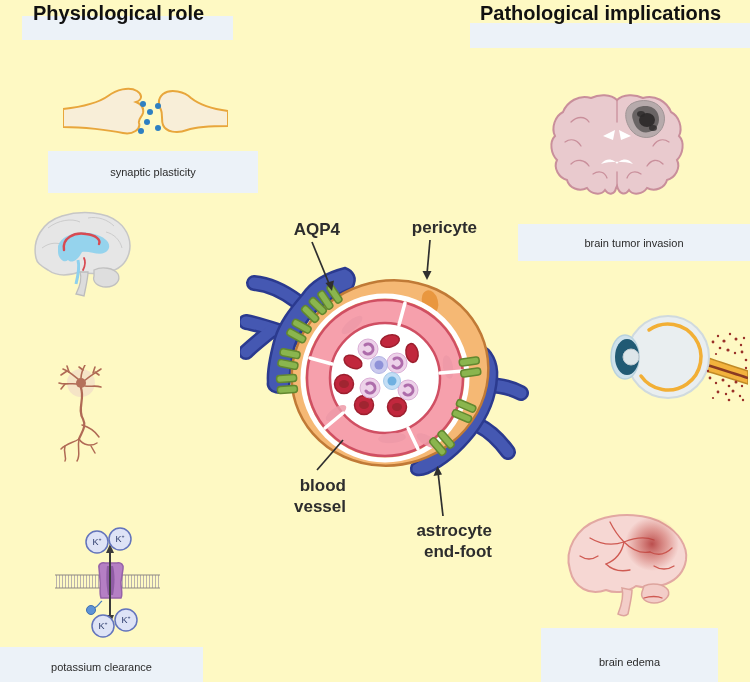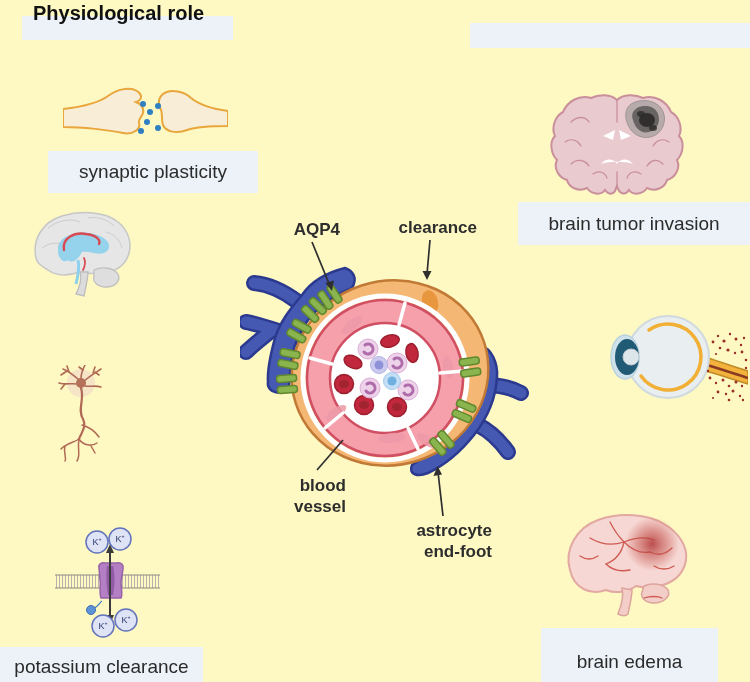--- a/index.html
+++ b/index.html
@@ -4,36 +4,37 @@
 <style>
   html,body{margin:0;padding:0;background:#fff;}
   .canvas{
     position:relative;width:750px;height:682px;background:#fef9c3;overflow:hidden;
     font-family:"Liberation Sans",sans-serif;color:#262626;
   }
   .hdr{position:absolute;z-index:3;font-weight:700;font-size:20px;color:#111;white-space:nowrap;}
   .hdr-box{position:absolute;background:#ecf2f8;z-index:1;}
   .label-box{
     position:absolute;background:#ecf2f8;display:flex;align-items:center;justify-content:center;
-    font-size:19px;color:#2b2b2b;z-index:2;white-space:nowrap;
+    font-size:11px;color:#2b2b2b;z-index:2;white-space:nowrap;
   }
   .fig{position:absolute;z-index:2;}
   .vlabel{
     position:absolute;z-index:4;font-size:17px;color:#2d2d2d;text-align:right;line-height:1.22;font-weight:bold;
   }
 </style>
 </head>
 <body>
 
 <div class="canvas">
 
   <div class="hdr-box" style="left:22px;top:16px;width:211px;height:24px;"></div>
   <div class="hdr" style="left:33px;top:2px;">Physiological role</div>
 
   <div class="hdr-box" style="left:470px;top:23px;width:280px;height:25px;"></div>
+  <div class="hdr" style="left:480px;top:2px;">Pathological implications</div>
 
   <svg class="fig" style="left:63px;top:82px;" width="165" height="68" viewBox="0 0 165 68">
     <path d="M0,27 C18,25 34,22 45,14 C53,8 66,4 74,9 C80,13 79,18 73,20 C78,22 81,26 80,31 C79,35 75,37 76,41 C78,47 70,53 60,51 C46,48 20,45 0,45 Z" fill="#f8eed8" stroke="#e8a63c" stroke-width="2"></path>
     <path d="M165,29 C150,27 138,24 128,16 C122,10 108,6 100,12 C94,17 96,24 98,28 C100,32 98,38 100,43 C103,50 114,52 124,48 C136,44 152,44 165,44 Z" fill="#f8eed8" stroke="#e8a63c" stroke-width="2"></path>
     <g fill="#2e80c2">
       <circle cx="80" cy="22" r="3"></circle>
         <circle cx="87" cy="30" r="3"></circle>
         <circle cx="95" cy="24" r="3"></circle>
       <circle cx="84" cy="40" r="3"></circle>
         <circle cx="95" cy="46" r="3"></circle>
@@ -137,21 +138,21 @@
       <path d="M56,74 C62,66 70,70 72,74 C74,70 82,66 88,74 C80,71 64,71 56,74 Z"></path>
     </g>
     <g>
       <path d="M86,14 C96,8 110,10 116,18 C122,26 120,38 112,44 C104,50 92,48 86,40 C80,32 78,20 86,14 Z" fill="#a8a2a2" opacity="0.78" stroke="#8b8585" stroke-width="1"></path>
       <path d="M92,18 C100,14 110,16 113,24 C116,32 112,40 104,42 C96,44 90,38 88,30 C86,24 88,21 92,18 Z" fill="#5f5a5a" opacity="0.88"></path>
       <ellipse cx="102" cy="30" rx="8" ry="7" fill="#2c2929" opacity="0.92"></ellipse>
       <ellipse cx="96" cy="24" rx="4" ry="3" fill="#2c2929" opacity="0.8"></ellipse>
       <ellipse cx="108" cy="38" rx="4" ry="3" fill="#2c2929" opacity="0.8"></ellipse>
     </g>
   </svg>
-  <div class="label-box" style="left:518px;top:202px;width:232px;height:43px;">
+  <div class="label-box" style="left:518px;top:224px;width:232px;height:37px;">
     <span>brain tumor invasion</span>
   </div>
 
   <svg class="fig" style="left:598px;top:308px;" width="150" height="98" viewBox="0 0 150 98">
     <path d="M104,48 C120,53 136,59 150,63 L150,76 C136,72 120,66 104,62 Z" fill="#f2b23c" stroke="#c08a26" stroke-width="1.5"></path>
     <path d="M106,56 C122,61 138,66 150,70" fill="none" stroke="#8a3a22" stroke-width="2.5"></path>
     <circle cx="70" cy="49" r="41" fill="#e9eef0" stroke="#d0dade" stroke-width="2"></circle>
     <path d="M51,22 A33,33 0 1 1 43,68" fill="none" stroke="#f2af35" stroke-width="3.5" stroke-linecap="round"></path>
     <ellipse cx="27" cy="49" rx="14" ry="22" fill="#cfe2ec" stroke="#b9d2de" stroke-width="1.5"></ellipse>
     <ellipse cx="29" cy="49" rx="12" ry="18" fill="#215a74"></ellipse>
@@ -344,17 +345,17 @@
       <line x1="203" y1="316" x2="198" y2="272"></line>
     </g>
     <g fill="#2f2f2f">
       <polygon points="92,91 85.5,83 94,80.5"></polygon>
       <polygon points="187,80 182.5,71 191.5,71"></polygon>
       <polygon points="197.5,266 193.5,276 202,274.5"></polygon>
     </g>
   </svg>
 
   <div class="vlabel" style="left:284px;top:220px;width:56px;">AQP4</div>
-  <div class="vlabel" style="left:397px;top:218px;width:80px;">clearance</div>
+  <div class="vlabel" style="left:397px;top:218px;width:80px;">pericyte</div>
   <div class="vlabel" style="left:400px;top:521px;width:92px;">astrocyte end-foot</div>
   <div class="vlabel" style="left:272px;top:476px;width:74px;">blood vessel</div>
 
 </div>
 
 </body></html>

